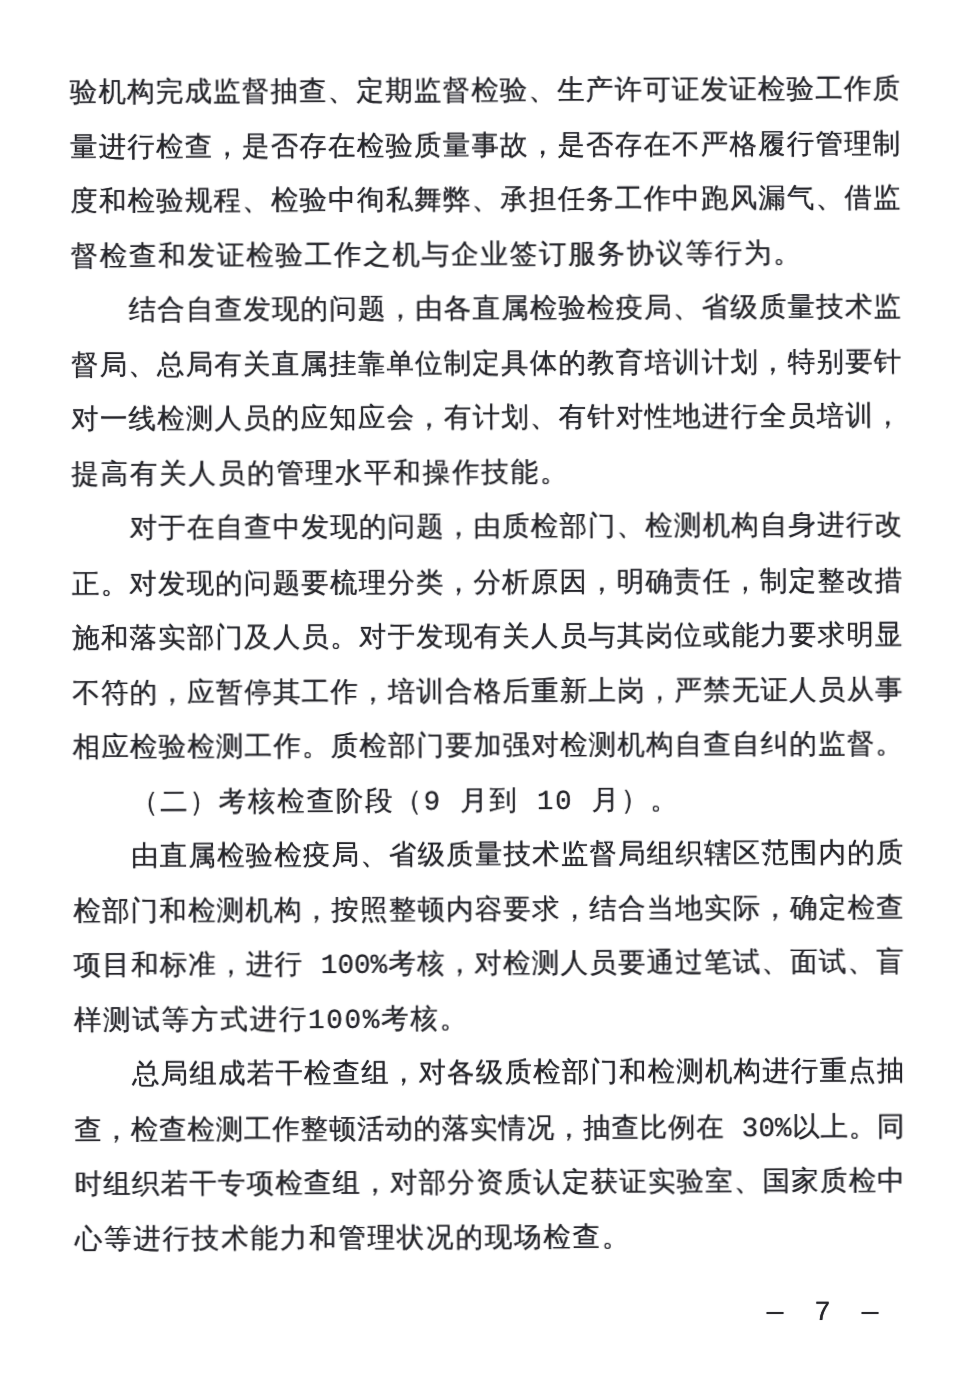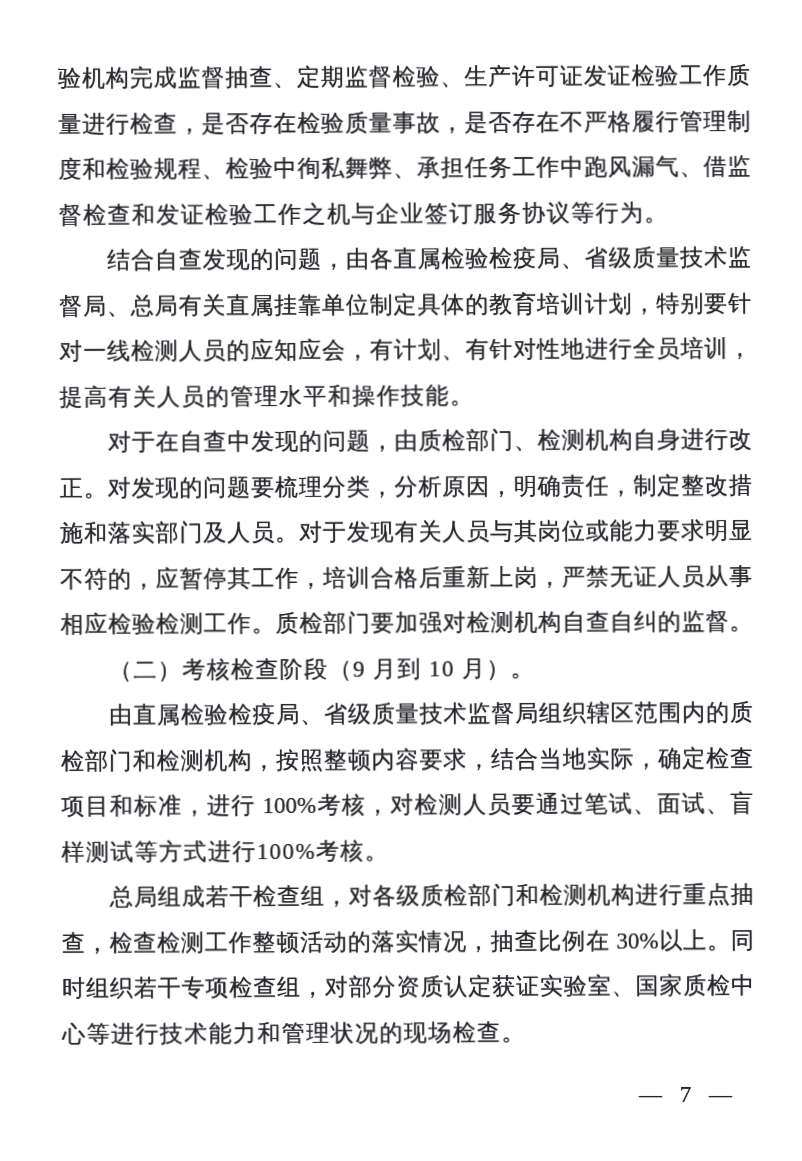--- a/index.html
+++ b/index.html
@@ -6,21 +6,21 @@
     margin: 0;
     padding: 0;
     background: #ffffff;
   }
   .page {
     position: relative;
     width: 802px;
     height: 1161px;
     background: #ffffff;
     overflow: hidden;
-    font-family: Liberation Serif, serif;
+    font-family: Liberation Mono, monospace;
     color: #26262b;
   }
   .doc-body {
     position: absolute;
     left: 58px;
     top: 56px;
     width: 692px;
     transform: rotate(-0.25deg);
     transform-origin: 0 0;
     filter: blur(0.25px);

